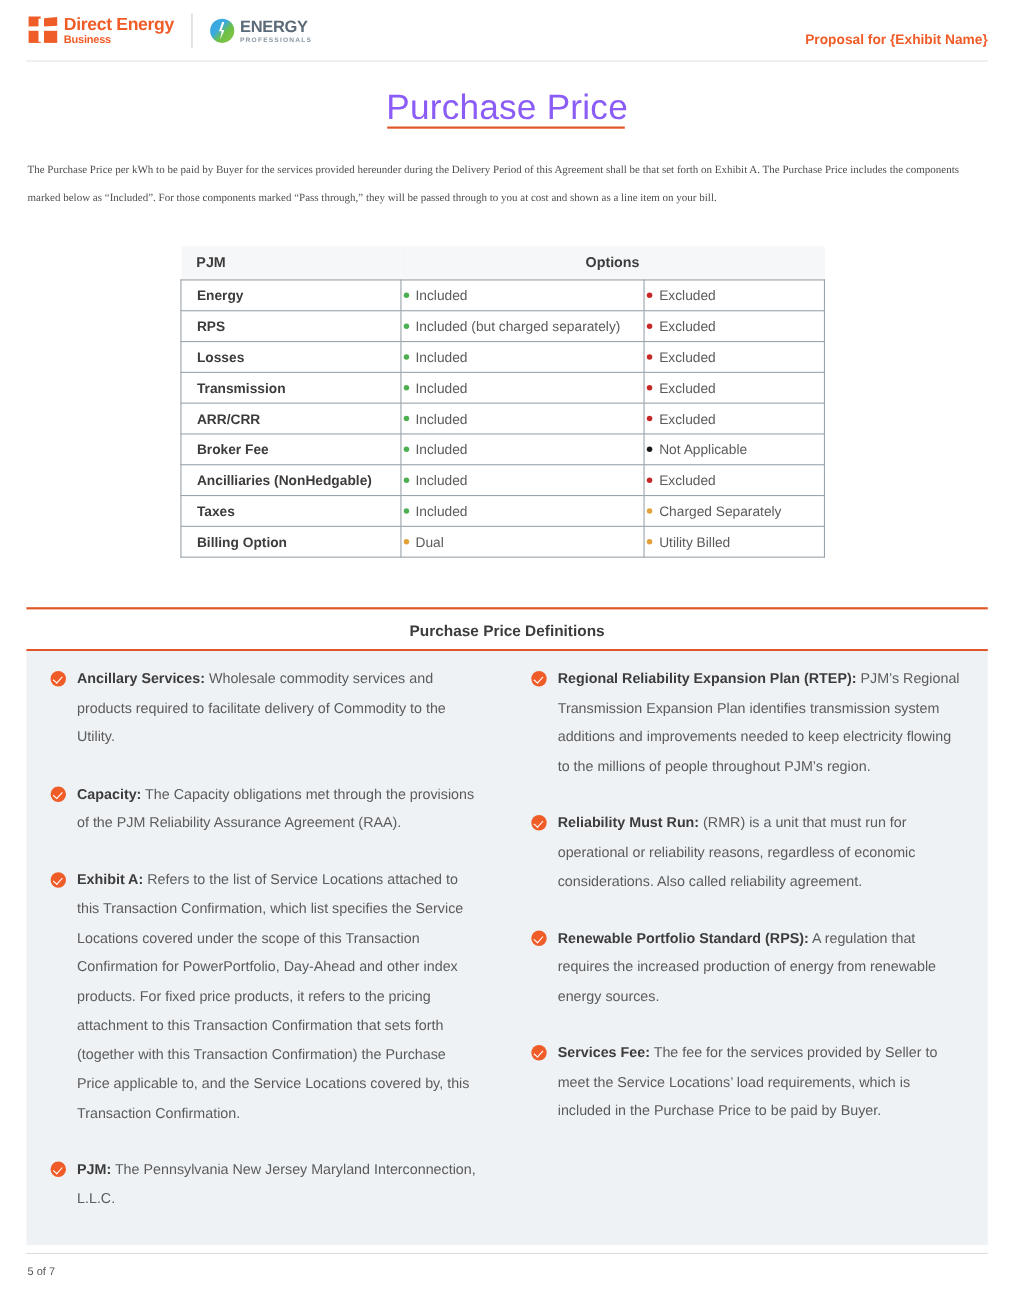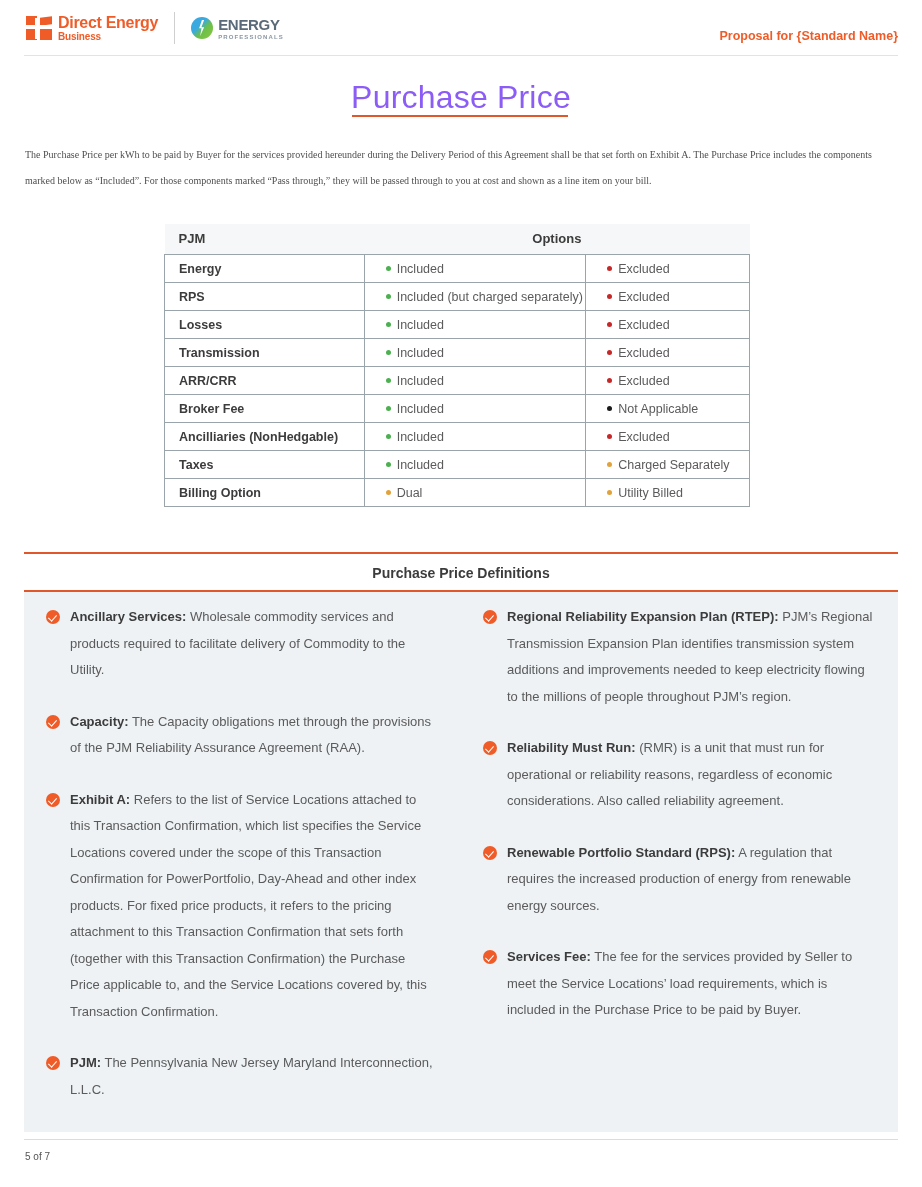--- a/index.html
+++ b/index.html
@@ -23,21 +23,21 @@
     width: 922px;
     height: 56px;
     display: flex;
     align-items: center;
   }
   .logos {
     display: flex;
     align-items: center;
     margin-left: 26px;
   }
-  .de-logo { display: flex; align-items: center; }
+  .de-logo { display: flex; align-items: flex-start; }
   .de-mark {
     width: 26px; height: 24px;
     position: relative;
     margin-right: 6px;
   }
   .de-mark i {
     position: absolute;
     background: #ef5c28;
     display: block;
   }
@@ -163,21 +163,21 @@
     vertical-align: middle;
   }
   .opt-table td.c-name {
     width: 200px;
     padding-left: 14px;
     font-weight: bold;
     color: #3c3c3c;
     font-size: 12.5px;
   }
   .opt-table td.c-opt {
-    padding-left: 21px;
+    padding-left: 2px;
     color: #5b5b5b;
     font-size: 12.5px;
   }
   .opt-table td.c-opt1 { width: 222px; }
   .opt-table td.c-opt2 { width: 164px; }
   .dot {
     display: inline-block;
     width: 5px; height: 5px;
     border-radius: 50%;
     margin-right: 6px;
@@ -300,21 +300,21 @@
     </div>
     <span class="logo-sep"></span>
     <div class="ep-logo">
       <span class="ep-mark"></span>
       <span class="ep-text">
         <span class="e1">ENERGY</span>
         <span class="e2">PROFESSIONALS</span>
       </span>
     </div>
   </div>
-  <div class="proposal-for">Proposal for {Standard Name}</div>
+  <div class="proposal-for">Proposal for {Exhibit Name}</div>
 </div>
 <div class="header-rule"></div>
 
 <div class="doc-title">Purchase Price</div>
 <div class="title-underline"></div>
 
 <p class="intro">The Purchase Price per kWh to be paid by Buyer for the services provided hereunder during the Delivery Period of this Agreement shall be that set forth on Exhibit A. The Purchase Price includes the components marked below as “Included”.  For those components marked “Pass through,” they will be passed through to you at cost and shown as a line item on your bill.</p>
 
 <table class="opt-table">
   <thead>

